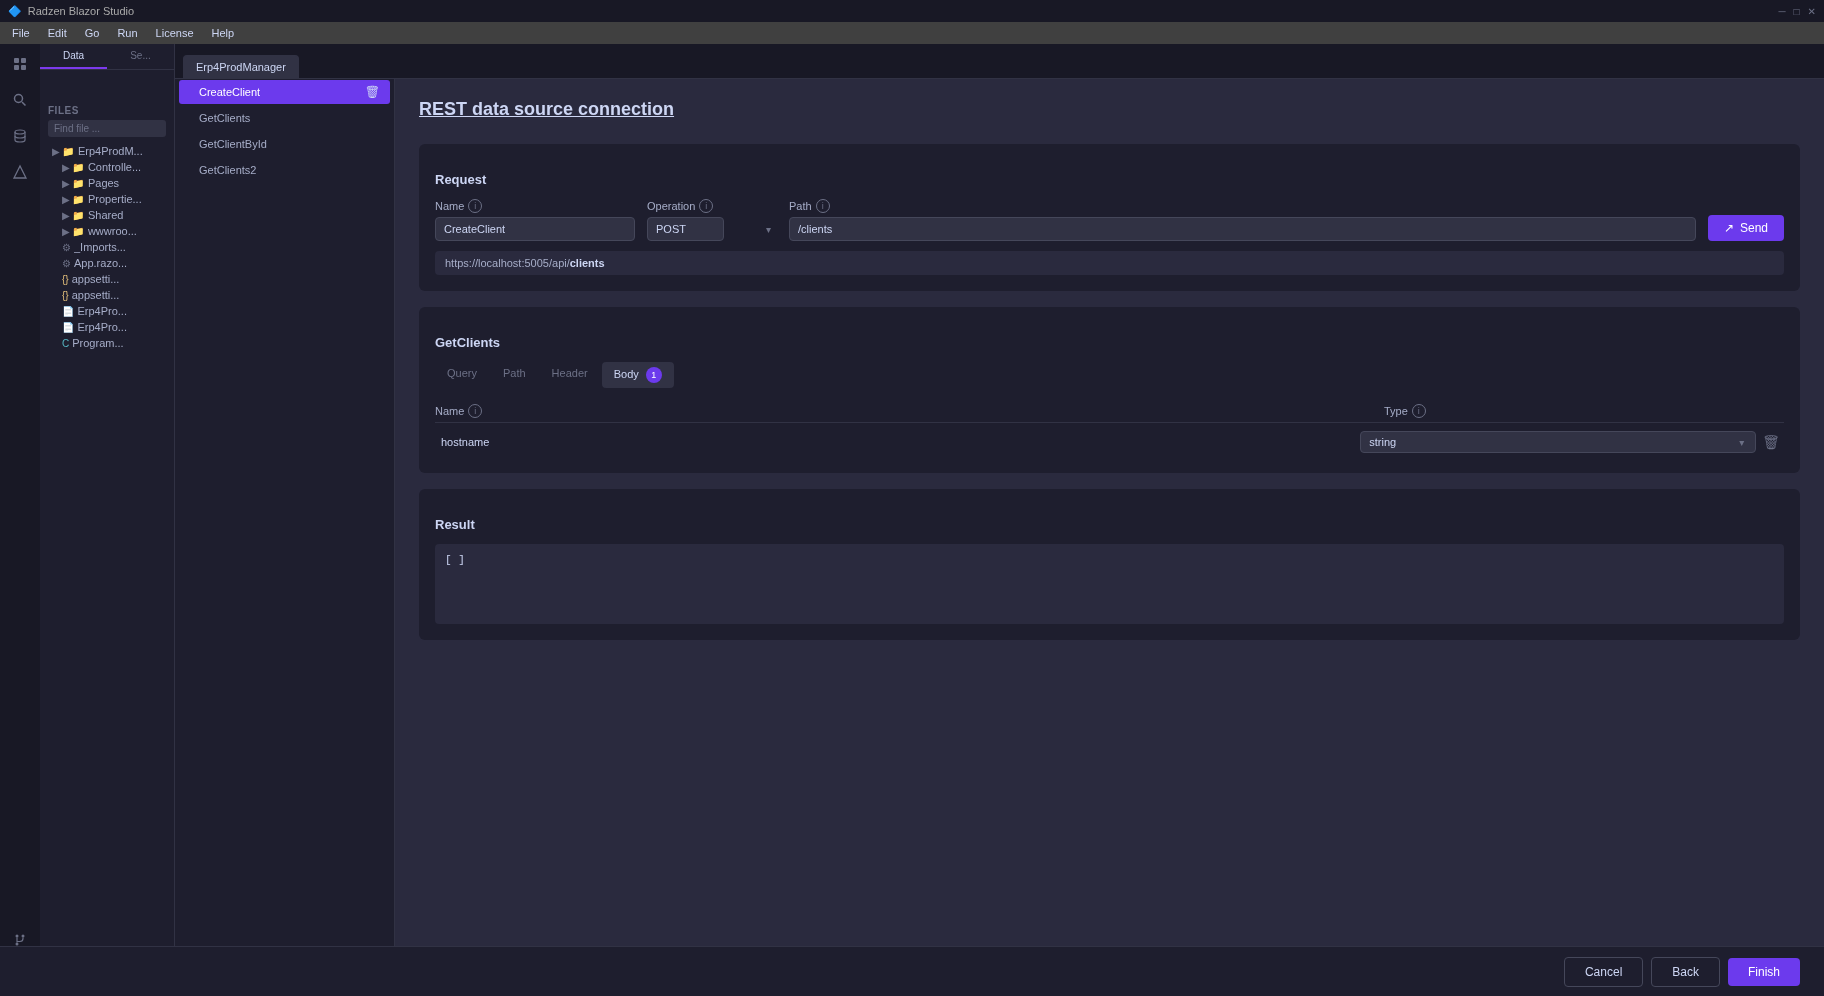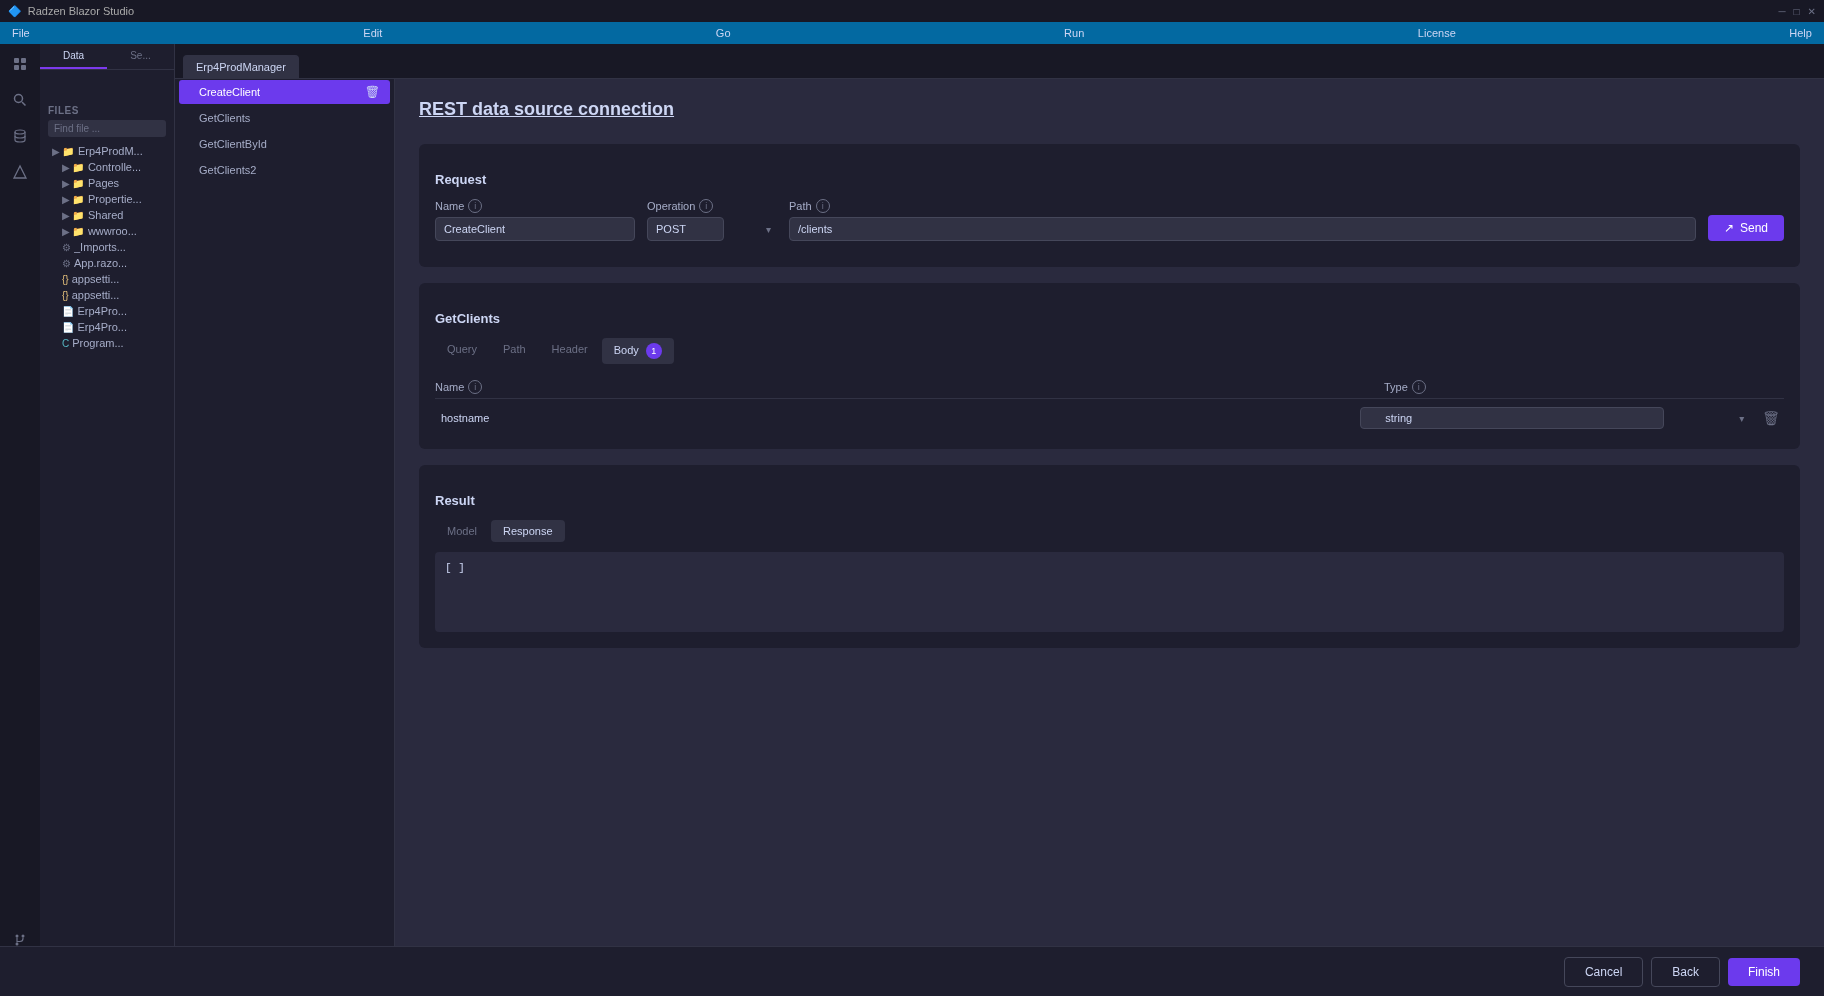--- a/index.html
+++ b/index.html
@@ -23,27 +23,26 @@
       align-items: center;
       padding: 0 8px;
       font-size: 11px;
       color: #aaa;
       flex-shrink: 0;
     }
 
     
     .menubar {
       height: 22px;
-      background: #0369a1;
+      background: #404040;
       display: flex;
       align-items: center;
       padding: 0 4px;
       gap: 2px;
       flex-shrink: 0;
-      justify-content: space-between;
     }
     .menubar-item {
       padding: 2px 8px;
       font-size: 11px;
       color: #cdd6f4;
       cursor: pointer;
       border-radius: 3px;
     }
 
     
@@ -399,25 +398,25 @@
     .params-name-input {
       flex: 1;
       background: transparent;
       border: none;
       color: #cdd6f4;
       font-size: 11px;
       outline: none;
       padding: 4px 6px;
     }
     .params-type-select {
-      width: 304px;
+      width: 396px;
       background: #313244;
       border: 1px solid #45475a;
       border-radius: 4px;
-      padding: 4px 24px;
+      padding: 4px 8px;
       color: #cdd6f4;
       font-size: 11px;
       appearance: none;
       outline: none;
     }
     .params-delete {
       color: #6c7086;
       cursor: pointer;
       font-size: 14px;
       padding: 0 4px;
@@ -751,20 +750,23 @@
               </div>
               <input class="field-input" type="text" value="/clients" style="width: 100%;">
             </div>
 
             <button class="send-btn">
               <span>↗</span>
               <span>Send</span>
             </button>
           </div>
 
+          <div class="url-display">
+            <span>https://localhost:5005/api/</span><span class="url-bold">clients</span>
+          </div>
         </div>
 
         <div class="section-box">
           <div class="section-title">GetClients</div>
 
           <div class="params-tabs">
             <div class="param-tab">Query</div>
             <div class="param-tab">Path</div>
             <div class="param-tab">Header</div>
             <div class="param-tab active">
@@ -797,24 +799,20 @@
                 </select>
               </div>
               <span class="params-delete">🗑</span>
             </div>
           </div>
         </div>
 
         <div class="section-box">
           <div class="section-title">Result</div>
 
-          <div class="result-tabs">
-            <div class="result-tab">Model</div>
-            <div class="result-tab active">Response</div>
-          </div>
 
 
           <div class="response-body">
             <span>[ ]</span>
           </div>
         </div>
 
         <div style="height: 60px;"></div>
       </div>
 

